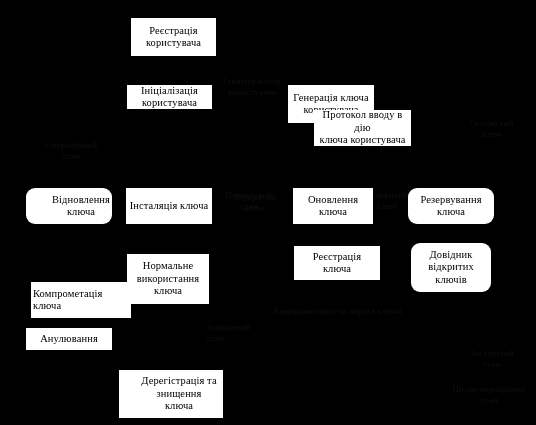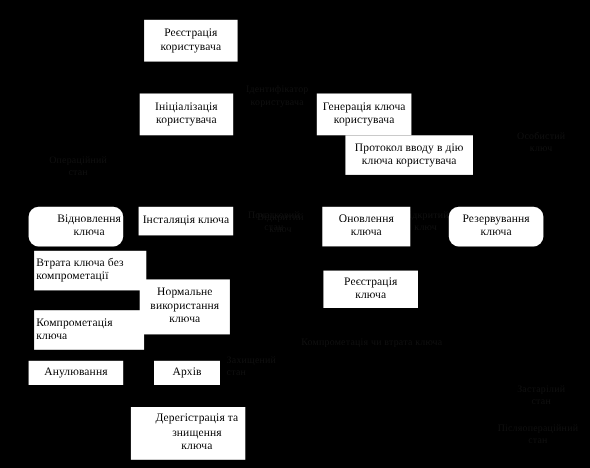--- a/index.html
+++ b/index.html
@@ -81,83 +81,81 @@
   <div class="ghost" style="left:452px; top:348px; width:80px;">Застарілий
 стан</div>
 
   <div class="ghost" style="left:272px; top:306px; width:132px;">Компрометація чи втрата ключа</div>
 
   <div class="node" style="left:131px; top:18px; width:85px; height:38px;">
     <span class="txt">Реєстрація
 користувача</span>
   </div>
 
-  <div class="node" style="left:127px; top:85px; width:85px; height:38px;">
+  <div class="node" style="left:127px; top:85px; width:85px; height:24px;">
     <span class="txt">Ініціалізація
 користувача</span>
   </div>
 
   <div class="node" style="left:288px; top:85px; width:86px; height:38px;">
     <span class="txt">Генерація ключа
 користувача</span>
   </div>
 
-  <div class="node" style="left:314px; top:123px; width:116px; height:36px;">
+  <div class="node" style="left:314px; top:110px; width:97px; height:36px;">
     <span class="txt">Протокол вводу в дію
 ключа користувача</span>
   </div>
 
   <div class="node rounded" style="left:26px; top:188px; width:86px; height:36px;padding-left:26px;">
     <span class="txt">Відновлення
 ключа</span>
   </div>
 
-  <div class="node" style="left:126px; top:188px; width:86px; height:26px;">
+  <div class="node" style="left:126px; top:188px; width:86px; height:36px;">
     <span class="txt">Інсталяція ключа</span>
   </div>
 
   <div class="node" style="left:293px; top:188px; width:80px; height:36px;">
     <span class="txt">Оновлення
 ключа</span>
   </div>
 
   <div class="node rounded" style="left:408px; top:188px; width:86px; height:36px;">
     <span class="txt">Резервування
 ключа</span>
   </div>
 
-  <div class="node" style="left:31px; top:228px; width:102px; height:36px;">
-    <span class="txt" style="text-align:left;">Втрата ключа без
-компрометації</span>
-  </div>
 
   <div class="node" style="left:294px; top:246px; width:86px; height:34px;">
     <span class="txt">Реєстрація
 ключа</span>
   </div>
 
+  <div class="node rounded" style="left:411px; top:243px; width:80px; height:49px;">
+    <span class="txt">Довідник
+відкритих
+ключів</span>
+  </div>
 
   <div class="node" style="left:127px; top:254px; width:82px; height:50px;">
     <span class="txt">Нормальне
 використання
 ключа</span>
   </div>
 
   <div class="node" style="left:31px; top:282px; width:100px; height:36px;">
     <span class="txt" style="text-align:left;font-family:Liberation Serif, serif;">Компрометація
 ключа</span>
   </div>
 
   <div class="node" style="left:26px; top:328px; width:86px; height:22px;">
     <span class="txt">Анулювання</span>
   </div>
 
-  <div class="node" style="left:140px; top:328px; width:60px; height:22px;">
-    <span class="txt">Архів</span>
-  </div>
 
   <div class="node" style="left:119px; top:370px; width:104px; height:48px;padding-left:18px;">
     <span class="txt">Дерегістрація та
 знищення
 ключа</span>
   </div>
 
 </div>
 
 </body></html>

